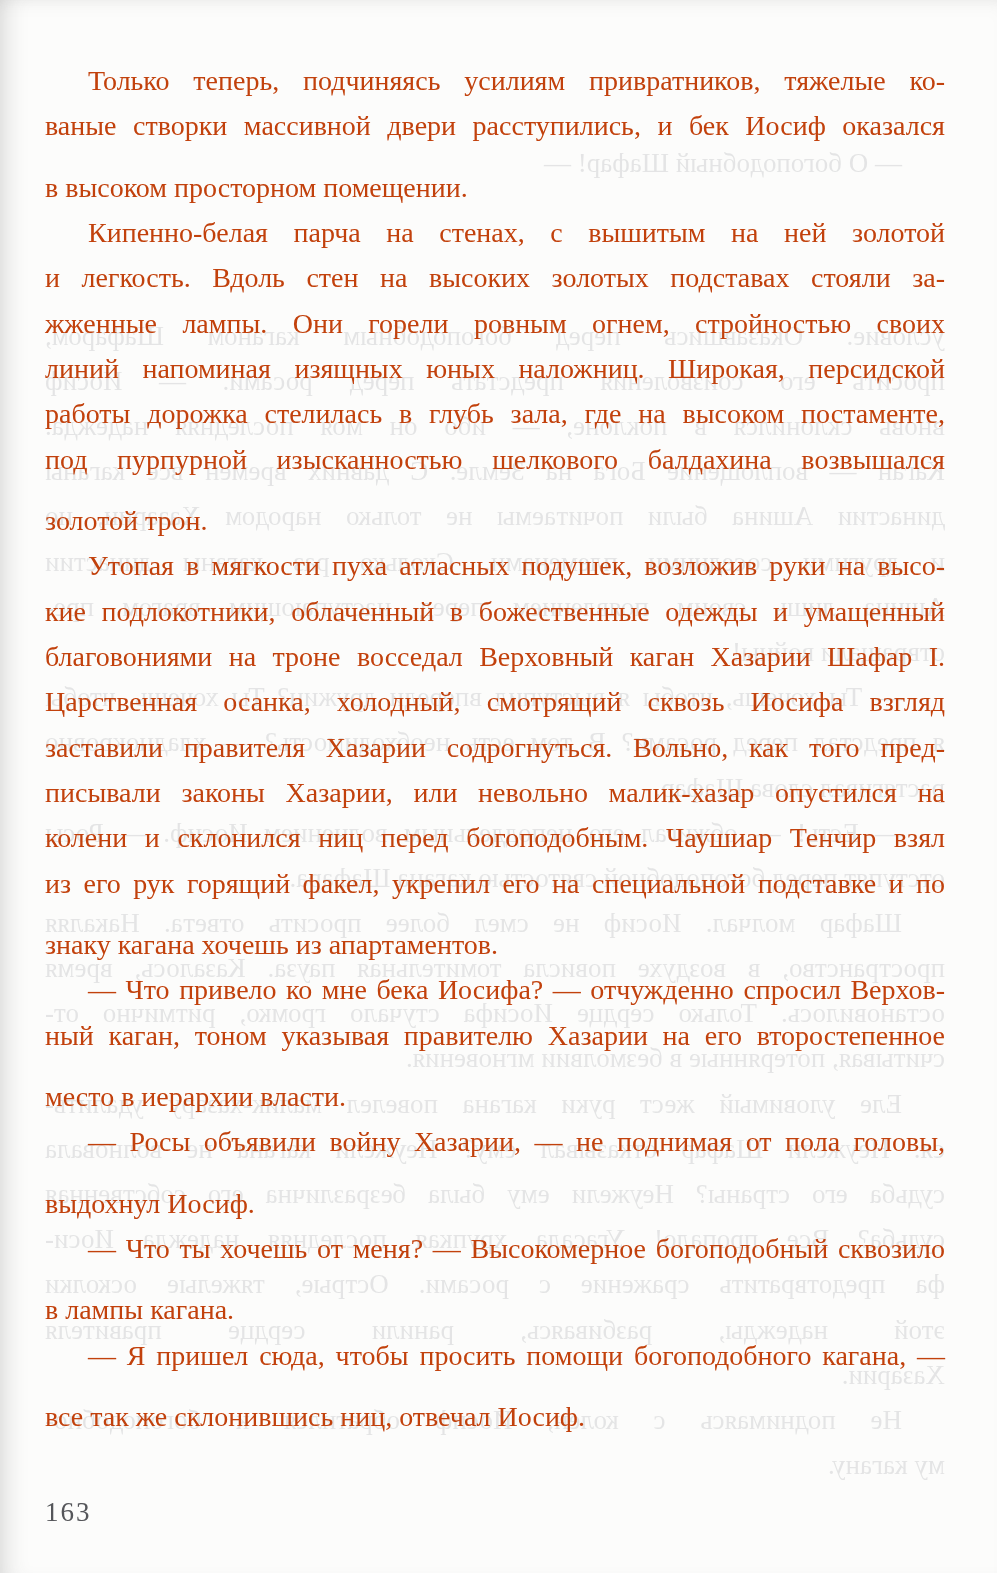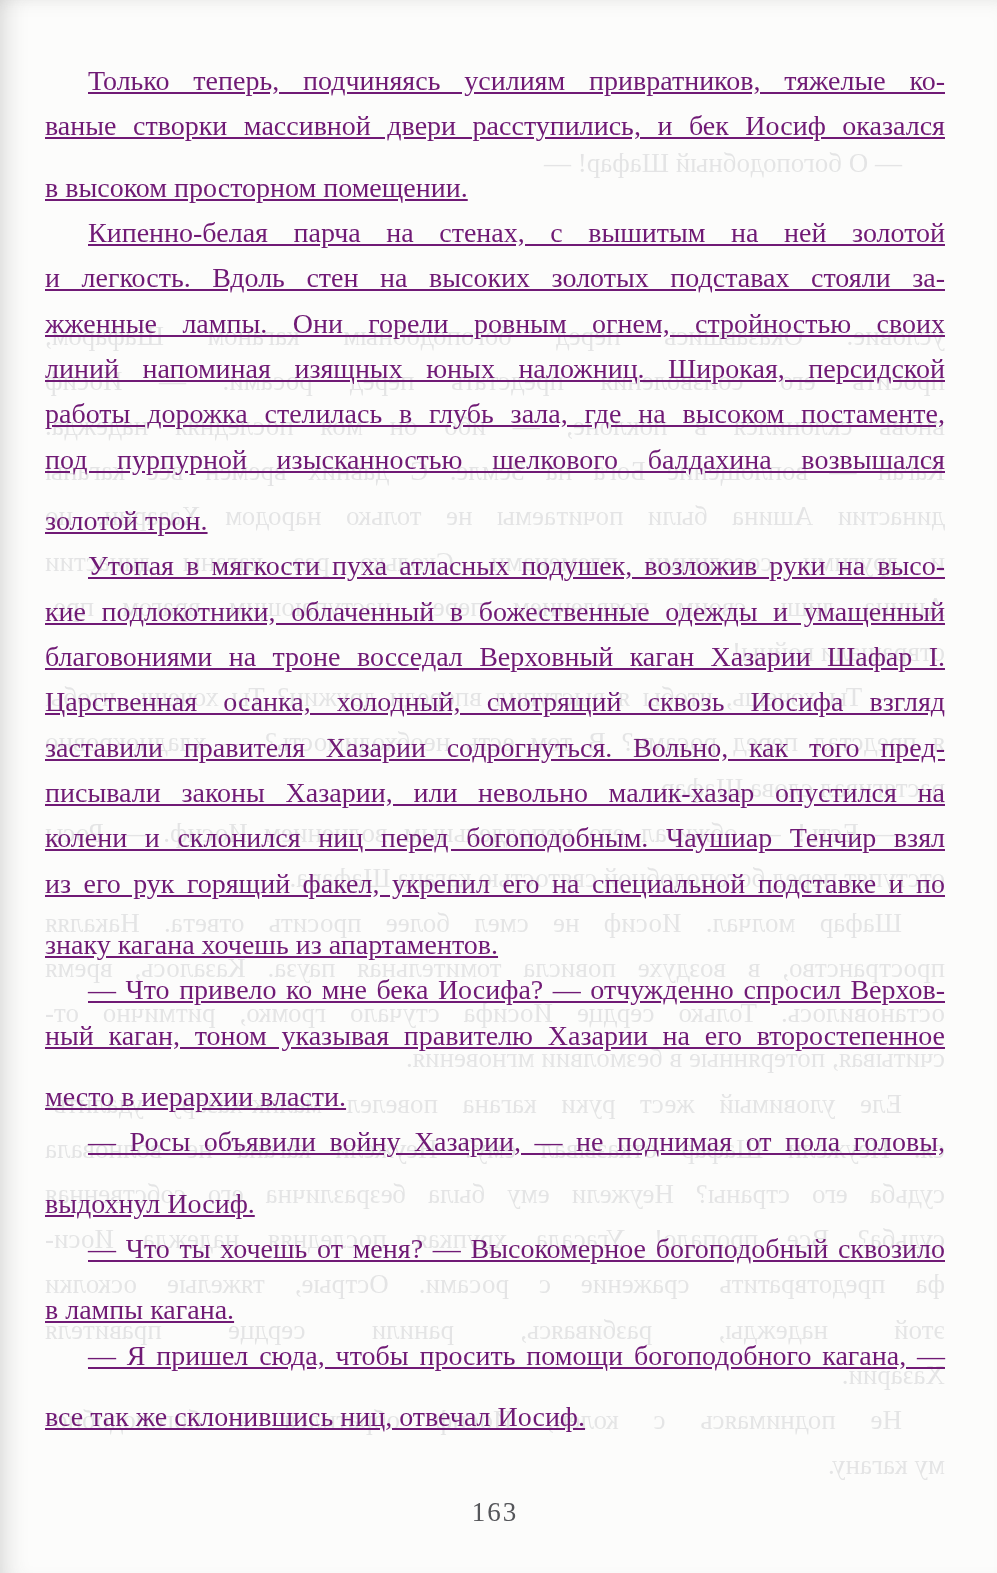--- a/index.html
+++ b/index.html
@@ -6,23 +6,22 @@
   .page{
     position:relative;
     width:997px;height:1573px;
     background:#fcfcfb;
     box-shadow:inset 22px 0 26px -20px rgba(60,60,60,.22), inset 0 14px 20px -16px rgba(120,120,120,.18);
     overflow:hidden;
     font-family:"Liberation Serif","DejaVu Serif",serif;
   }
   .text-block{
     position:absolute;left:45px;right:52px;top:58px;
-    color:#701a75;
+    color:#c2410c;
     font-size:28px;
-    text-decoration:underline;
   }
   .line{
     height:45.33px;line-height:45.33px;
     text-align:justify;
     -moz-text-align-last:justify;
     text-align-last:justify;
     white-space:normal;
     overflow:visible;
   }
   .line.indent{padding-left:43px;}
@@ -47,21 +46,20 @@
     -moz-text-align-last:justify;
     text-align-last:justify;
   }
   .bleed-line.align-left{
     -moz-text-align-last:left;
     text-align-last:left;
   }
   .bleed-line.indent{padding-left:43px;}
   .page-number{
     position:absolute;left:45px;right:52px;top:1497px;
-    text-align:center;
     font-size:27px;color:#55565a;letter-spacing:2px;
   }
 </style>
 </head>
 <body>
 
 <div class="page">
   <div class="bleed-layer">
       <div class="bleed-line align-left indent" style="top: 146px;">— О богоподобный Шафар! —</div>
       <div class="bleed-line" style="top: 319px;">условие. Оказавшись перед богоподобным каганом Шафаром,</div>

